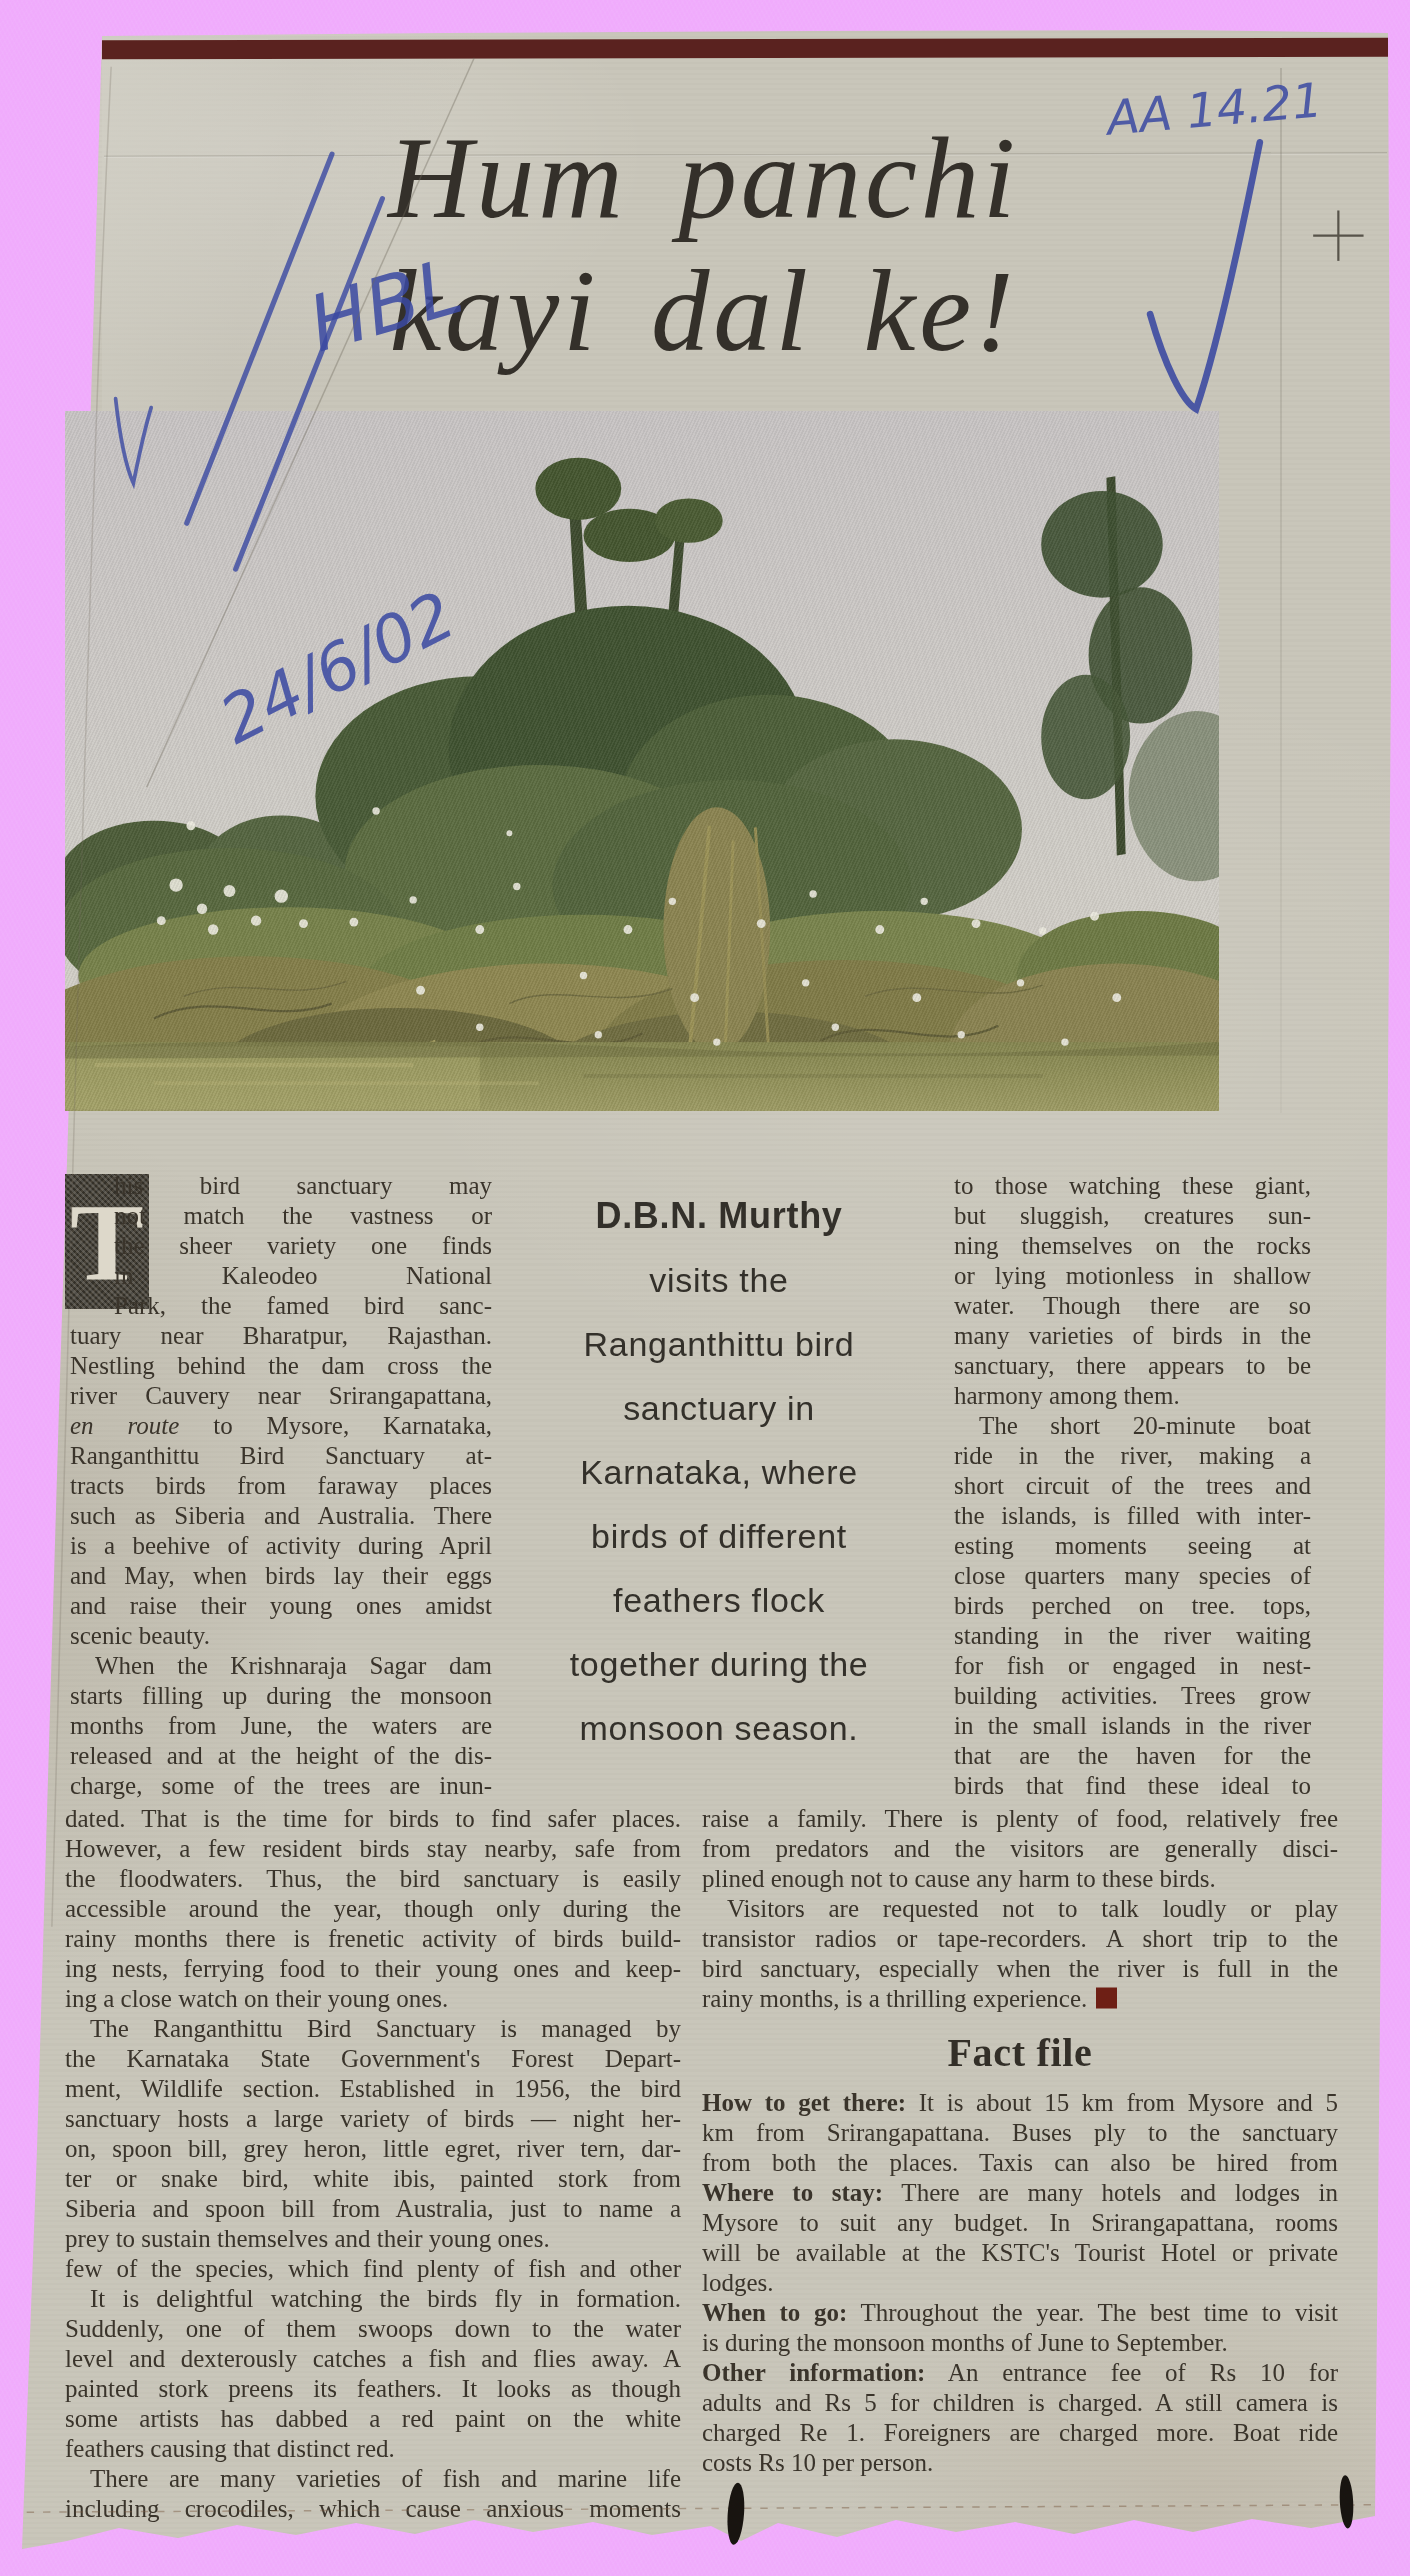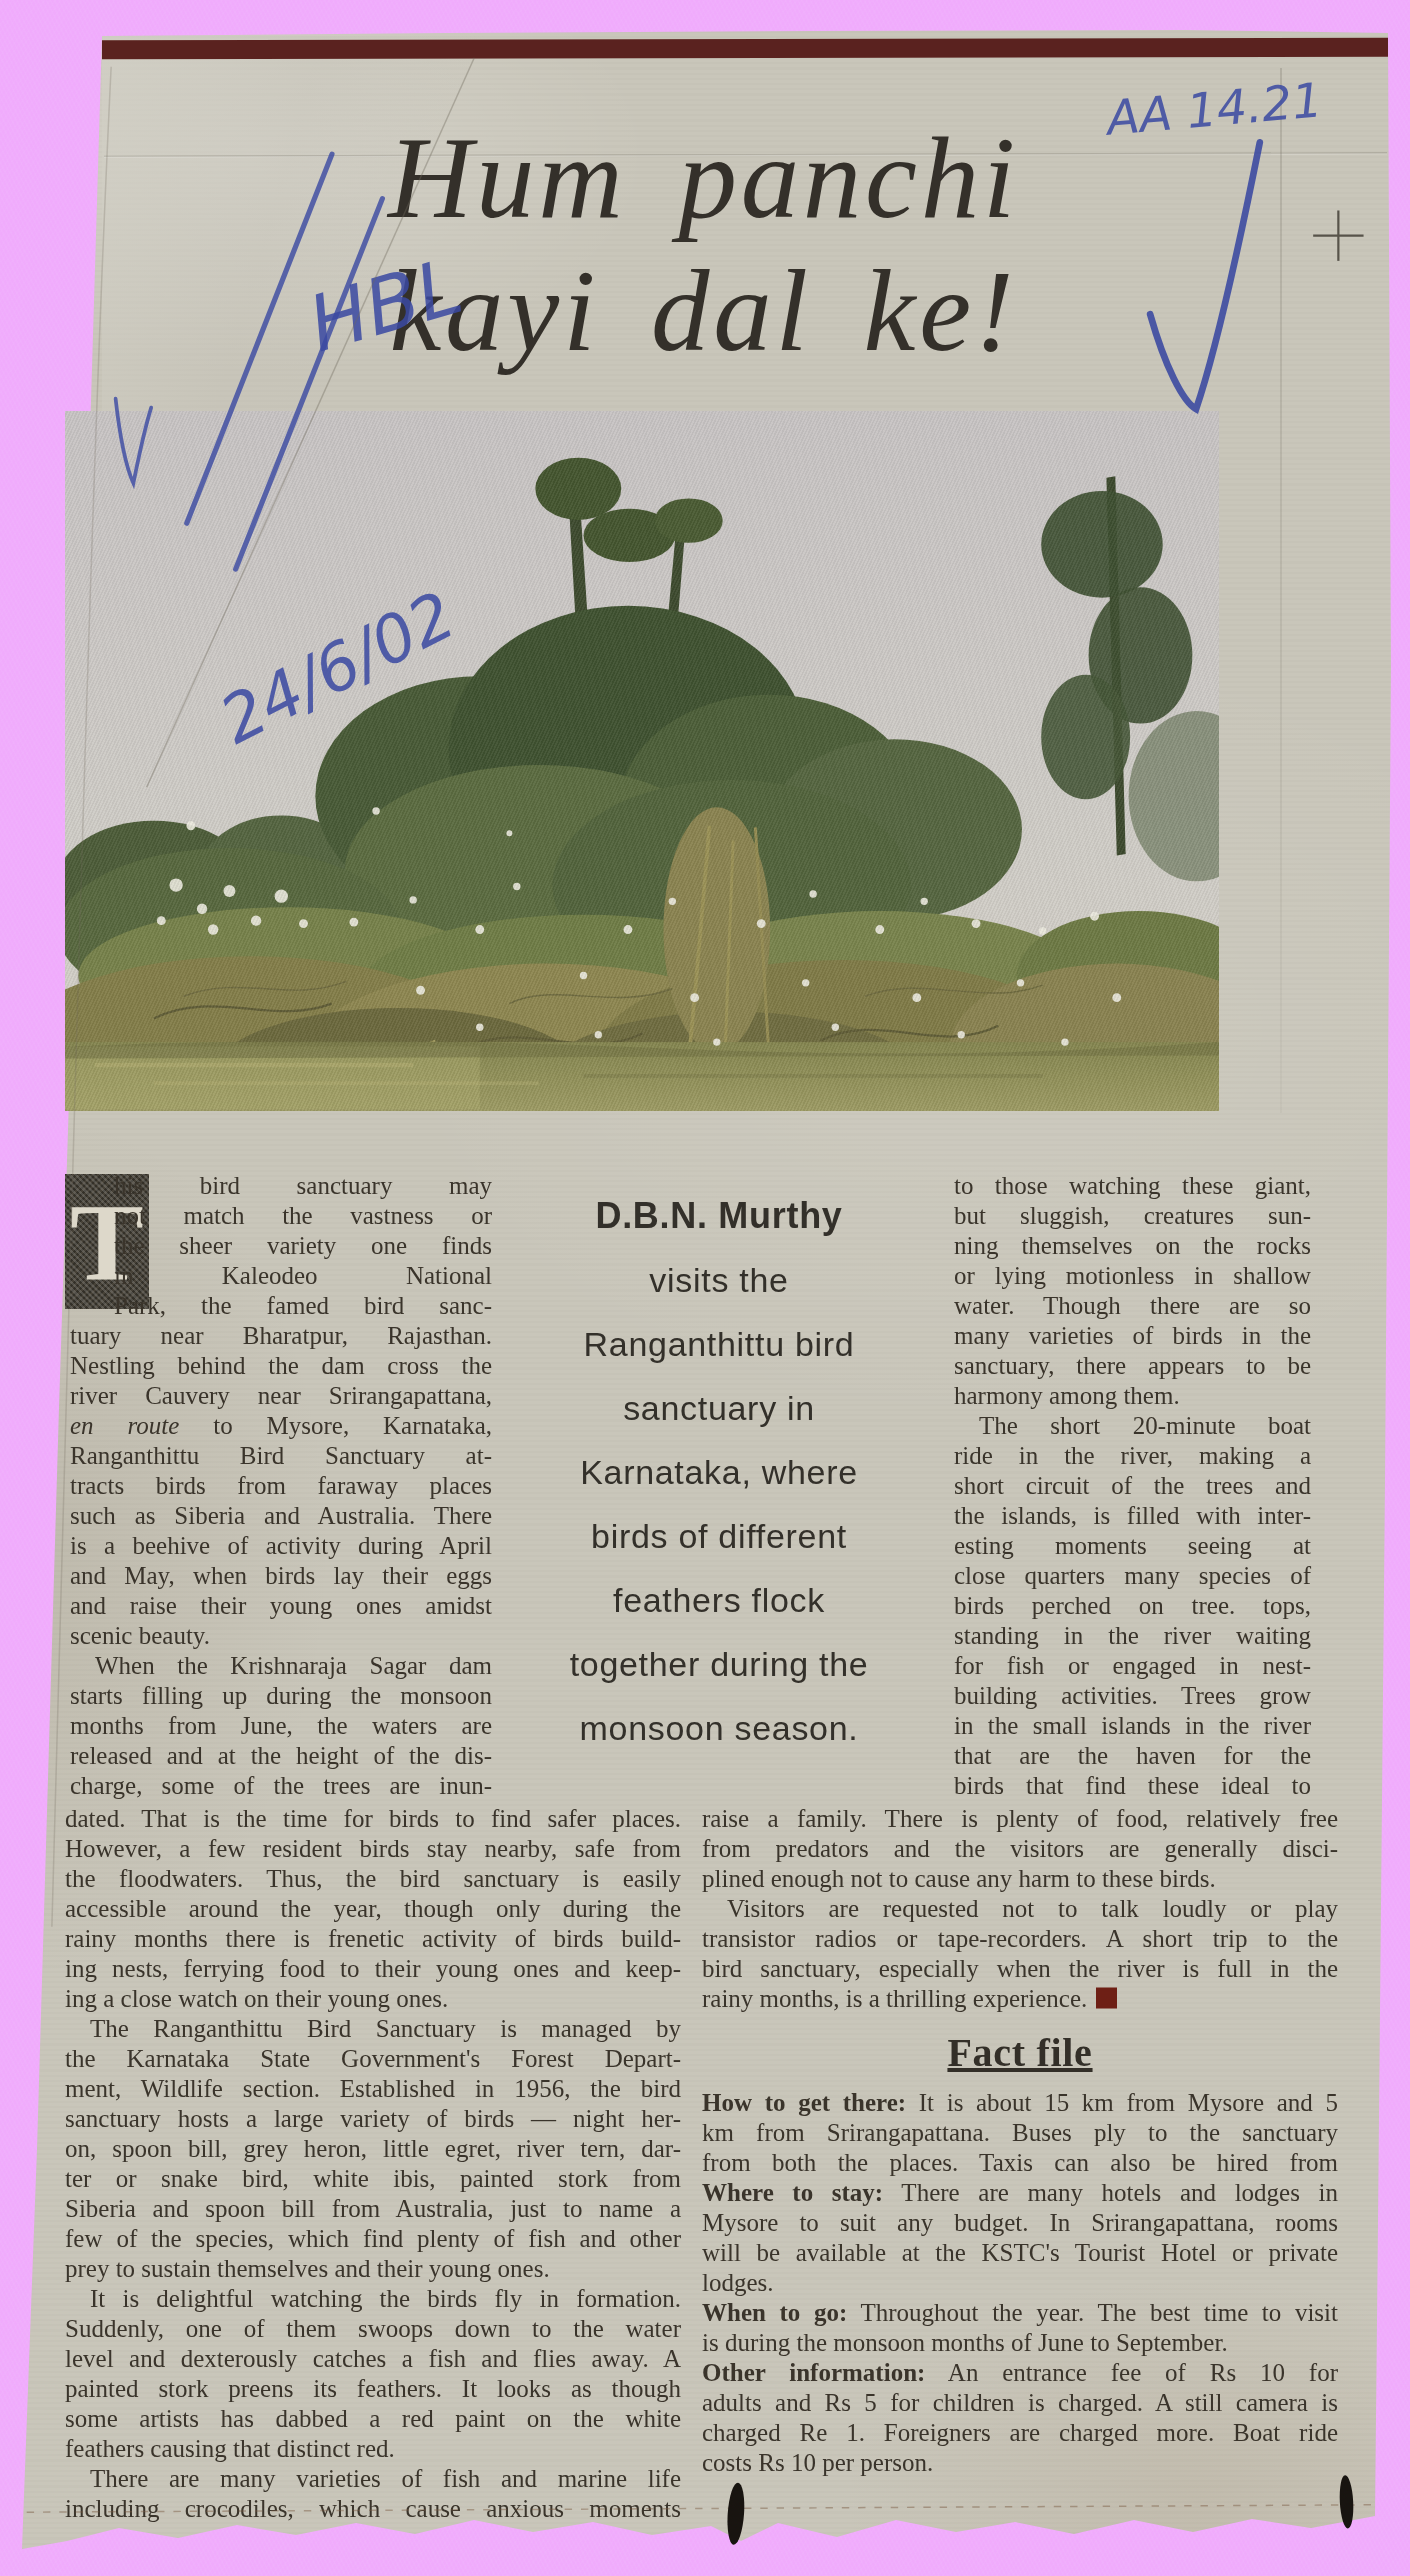--- a/index.html
+++ b/index.html
@@ -42,21 +42,21 @@
   .dropcap{position:absolute;left:65px;top:1174px;width:84px;height:135px;
      background-color:#474238;color:#ddd8ca;text-align:center;line-height:138px;
      font-size:111px;font-weight:bold;
      background-image:repeating-linear-gradient(45deg,rgba(255,255,255,.15) 0 2.2px,transparent 2.2px 4.4px),
                       repeating-linear-gradient(-45deg,rgba(0,0,0,.28) 0 2.2px,transparent 2.2px 4.4px);}
   .pullquote{position:absolute;left:511px;top:1184px;width:416px;
      font-family:"Liberation Sans",sans-serif;color:#33302a;font-size:34px;letter-spacing:0.7px;}
   .pq-line{height:64px;line-height:64px;text-align:left;text-align-last:center;}
   .pq-line.bold{font-weight:bold;font-size:36px;}
   .facthead{font-size:40px;font-weight:bold;text-align:center;text-align-last:center;
-     height:74px;line-height:77px;color:#332f28;letter-spacing:0.7px;text-decoration:underline;}
+     height:74px;line-height:77px;color:#332f28;letter-spacing:0.7px;}
   .fact .line{min-height:30px;line-height:30px;}
   .endmark{display:inline-block;width:21px;height:21px;background:#6e1f15;
      margin-left:9px;transform:translateY(1.5px);}
   .crease-h{position:absolute;left:104px;top:154px;width:1283px;height:2.2px;
      background:linear-gradient(rgba(85,80,66,.30),rgba(255,255,255,.30));transform:rotate(-0.15deg);}
   .crease-v-right{position:absolute;left:1280px;top:68px;width:1.5px;height:1045px;
      background:linear-gradient(rgba(95,90,78,.22),rgba(95,90,78,.05));}
   .marks{position:absolute;inset:0;pointer-events:none;}
   .hw{font-family:"DejaVu Sans",sans-serif;font-style:italic;fill:#3a49a2;opacity:.85;}
 </style>
@@ -261,22 +261,22 @@
       <div class="line">rainy months there is frenetic activity of birds build-</div>
       <div class="line">ing nests, ferrying food to their young ones and keep-</div>
       <div class="line pend">ing a close watch on their young ones.</div>
       <div class="line pind">The Ranganthittu Bird Sanctuary is managed by</div>
       <div class="line">the Karnataka State Government's Forest Depart-</div>
       <div class="line">ment, Wildlife section. Established in 1956, the bird</div>
       <div class="line">sanctuary hosts a large variety of birds — night her-</div>
       <div class="line">on, spoon bill, grey heron, little egret, river tern, dar-</div>
       <div class="line">ter or snake bird, white ibis, painted stork from</div>
       <div class="line">Siberia and spoon bill from Australia, just to name a</div>
+      <div class="line pend">prey to sustain themselves and their young ones.</div>
       <div class="line">few of the species, which find plenty of fish and other</div>
-      <div class="line pend">prey to sustain themselves and their young ones.</div>
       <div class="line pind">It is delightful watching the birds fly in formation.</div>
       <div class="line">Suddenly, one of them swoops down to the water</div>
       <div class="line">level and dexterously catches a fish and flies away. A</div>
       <div class="line">painted stork preens its feathers. It looks as though</div>
       <div class="line">some artists has dabbed a red paint on the white</div>
       <div class="line pend">feathers causing that distinct red.</div>
       <div class="line pind">There are many varieties of fish and marine life</div>
       <div class="line">including crocodiles, which cause anxious moments</div>
     </div>
 

